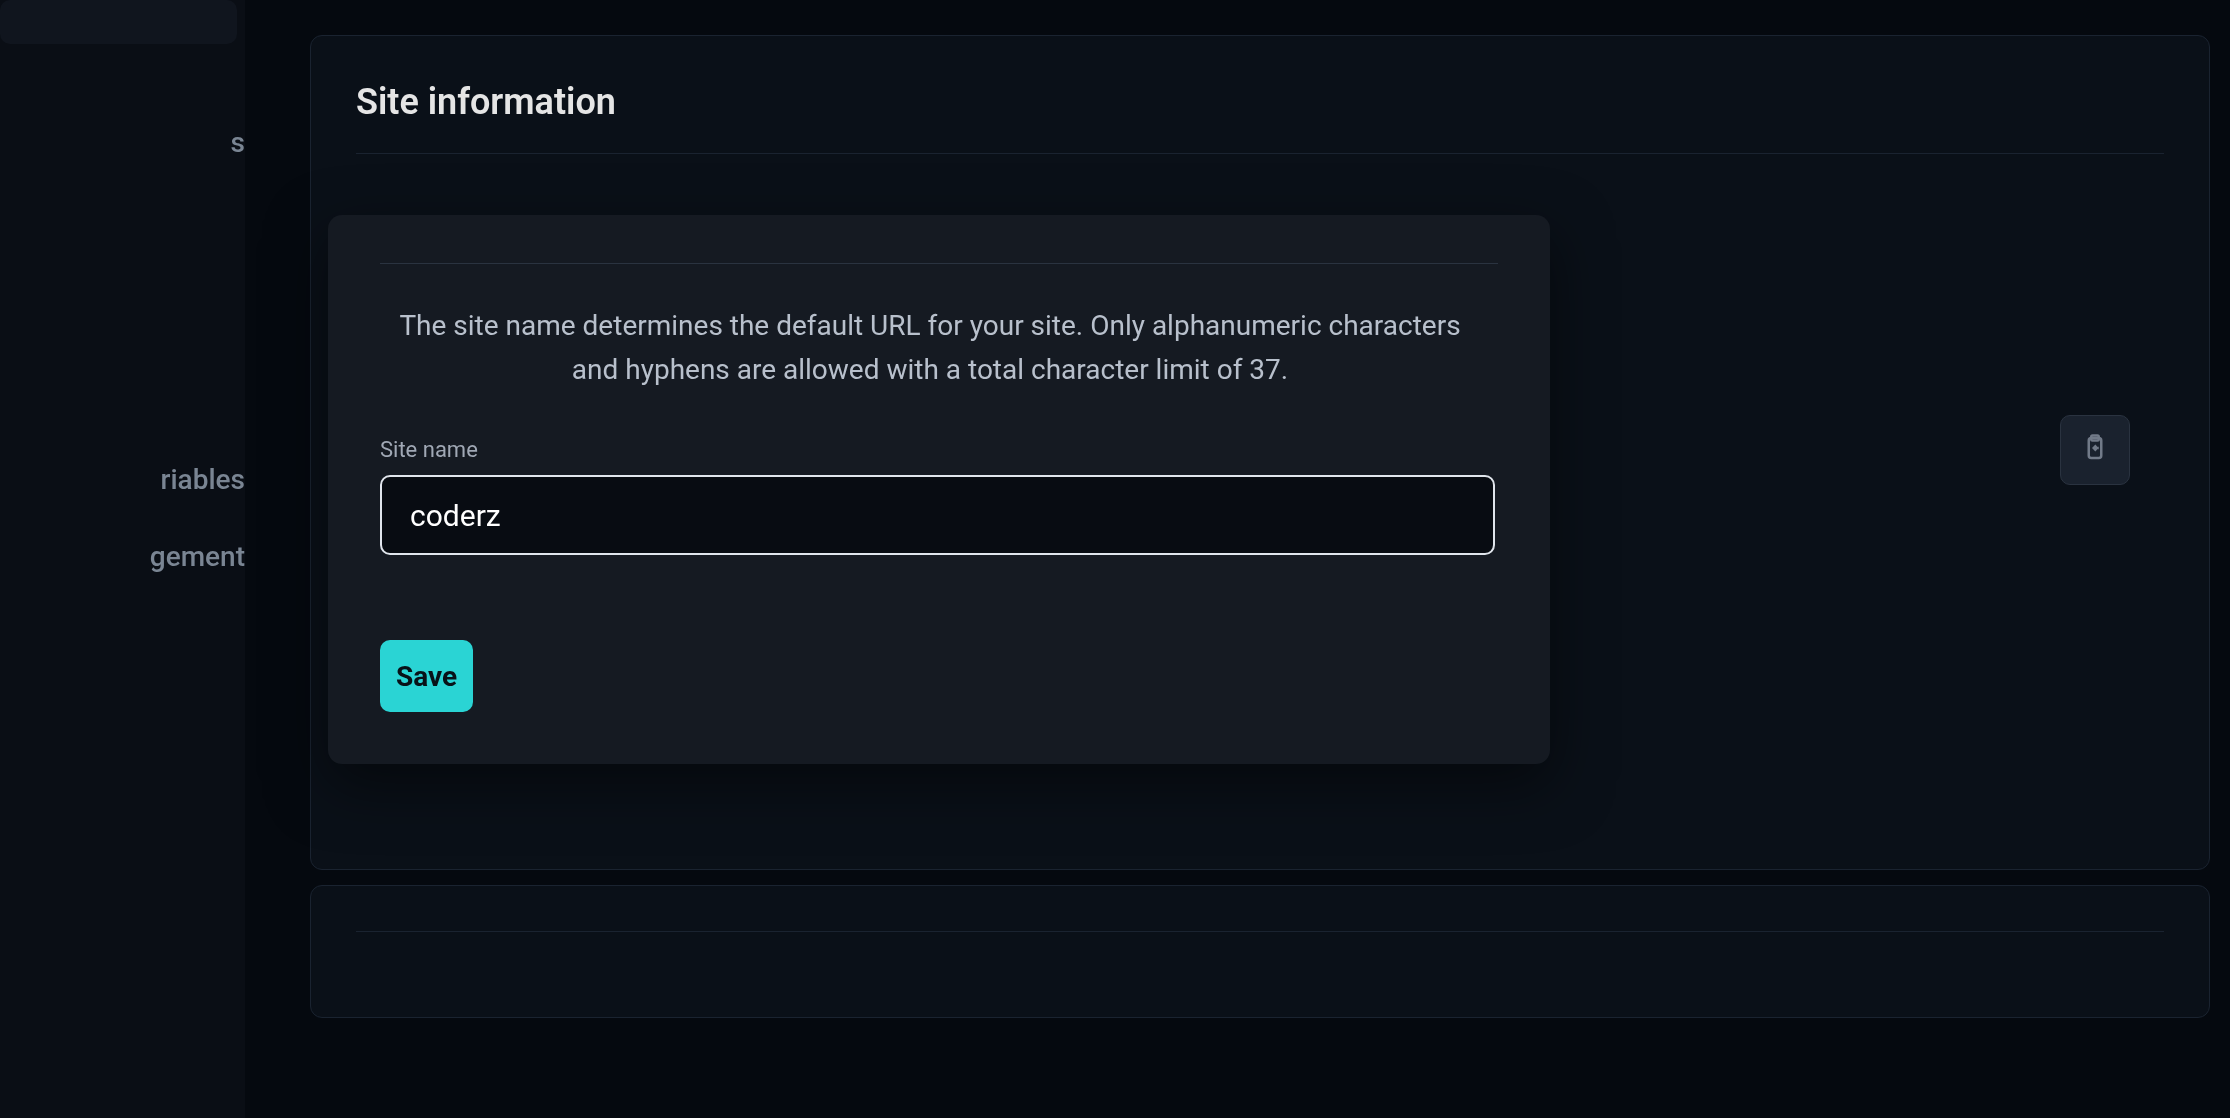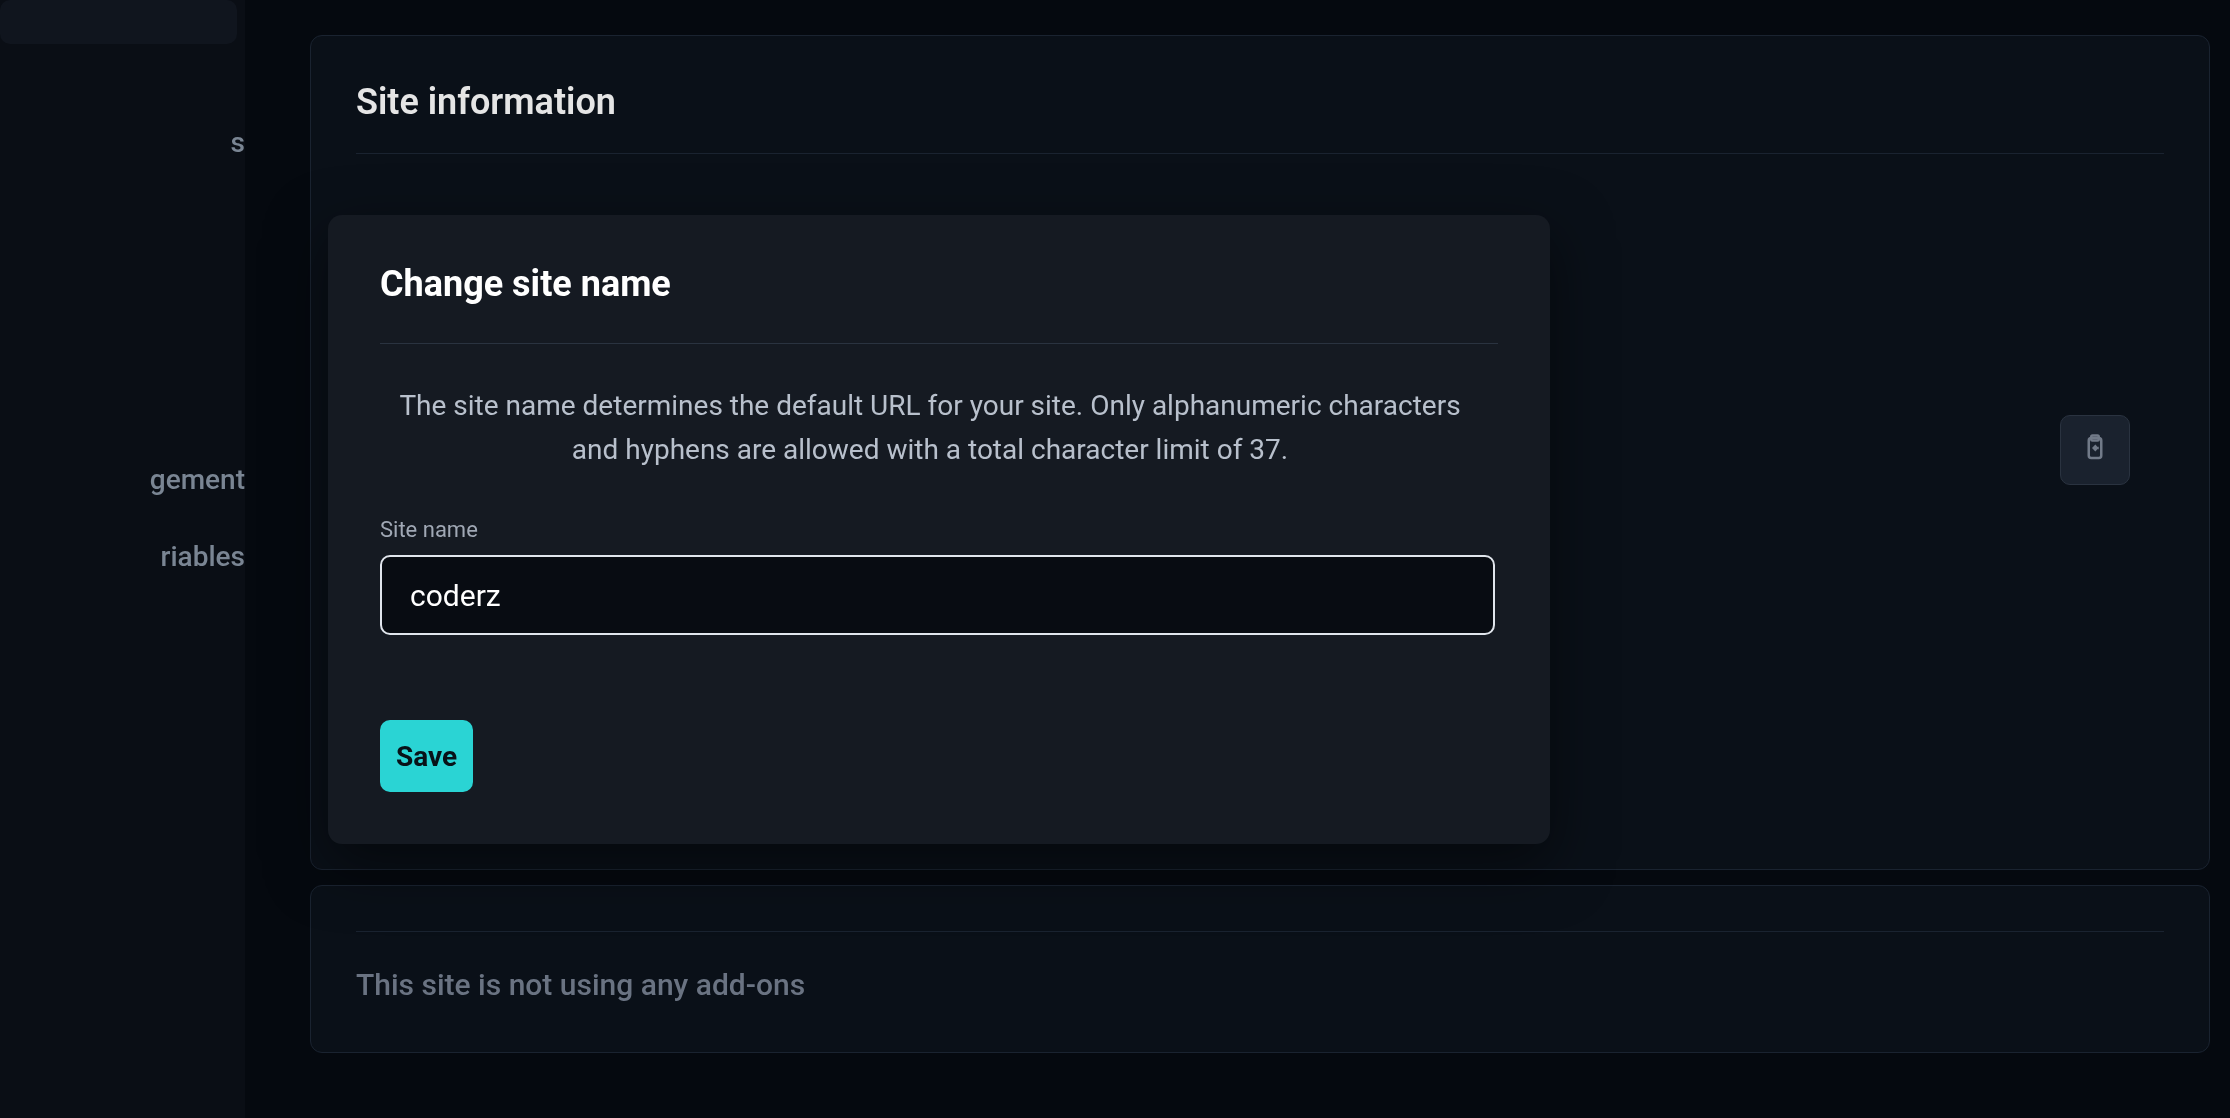--- a/index.html
+++ b/index.html
@@ -186,24 +186,24 @@
 </head>
 <body>
 
 <div class="sidebar">
   <div class="sidebar-item active" style="height:20px;"></div>
   <div class="sidebar-item" style="margin-top:60px;">
     <span>s</span>
   </div>
   <div style="height:260px;"></div>
   <div class="sidebar-item">
+    <span>riables</span>
+  </div>
+  <div class="sidebar-item">
     <span>gement</span>
-  </div>
-  <div class="sidebar-item">
-    <span>riables</span>
   </div>
 </div>
 
 <div class="main">
 
   <div class="content-card" style="height:835px;">
     <h2 class="section-heading">Site information</h2>
     <hr class="section-divider">
   </div>
 
@@ -212,27 +212,25 @@
       <svg viewBox="0 0 24 24">
         <rect x="7" y="4" width="10" height="16" rx="2"></rect>
         <rect x="9" y="2" width="6" height="4" rx="1"></rect>
         <path d="M15 12 L11 12 M13 10 L11 12 L13 14"></path>
       </svg>
     </span>
   </div>
 
   <div class="addons-card">
     <hr class="section-divider">
-    <p class="addons-text">This site is not using any add-ons</p>
   </div>
 
 </div>
 
 <div class="modal">
-  <h3 class="modal-title">Change site name</h3>
   <hr class="modal-divider">
   <p class="modal-description">The site name determines the default URL for your site. Only alphanumeric characters and hyphens are allowed with a total character limit of 37.</p>
 
   <label class="field-label">Site name</label>
   <input type="text" class="text-input" value="coderz" style="">
 
 
   <div class="modal-actions">
     <button class="btn btn-primary">Save</button>
   </div>

